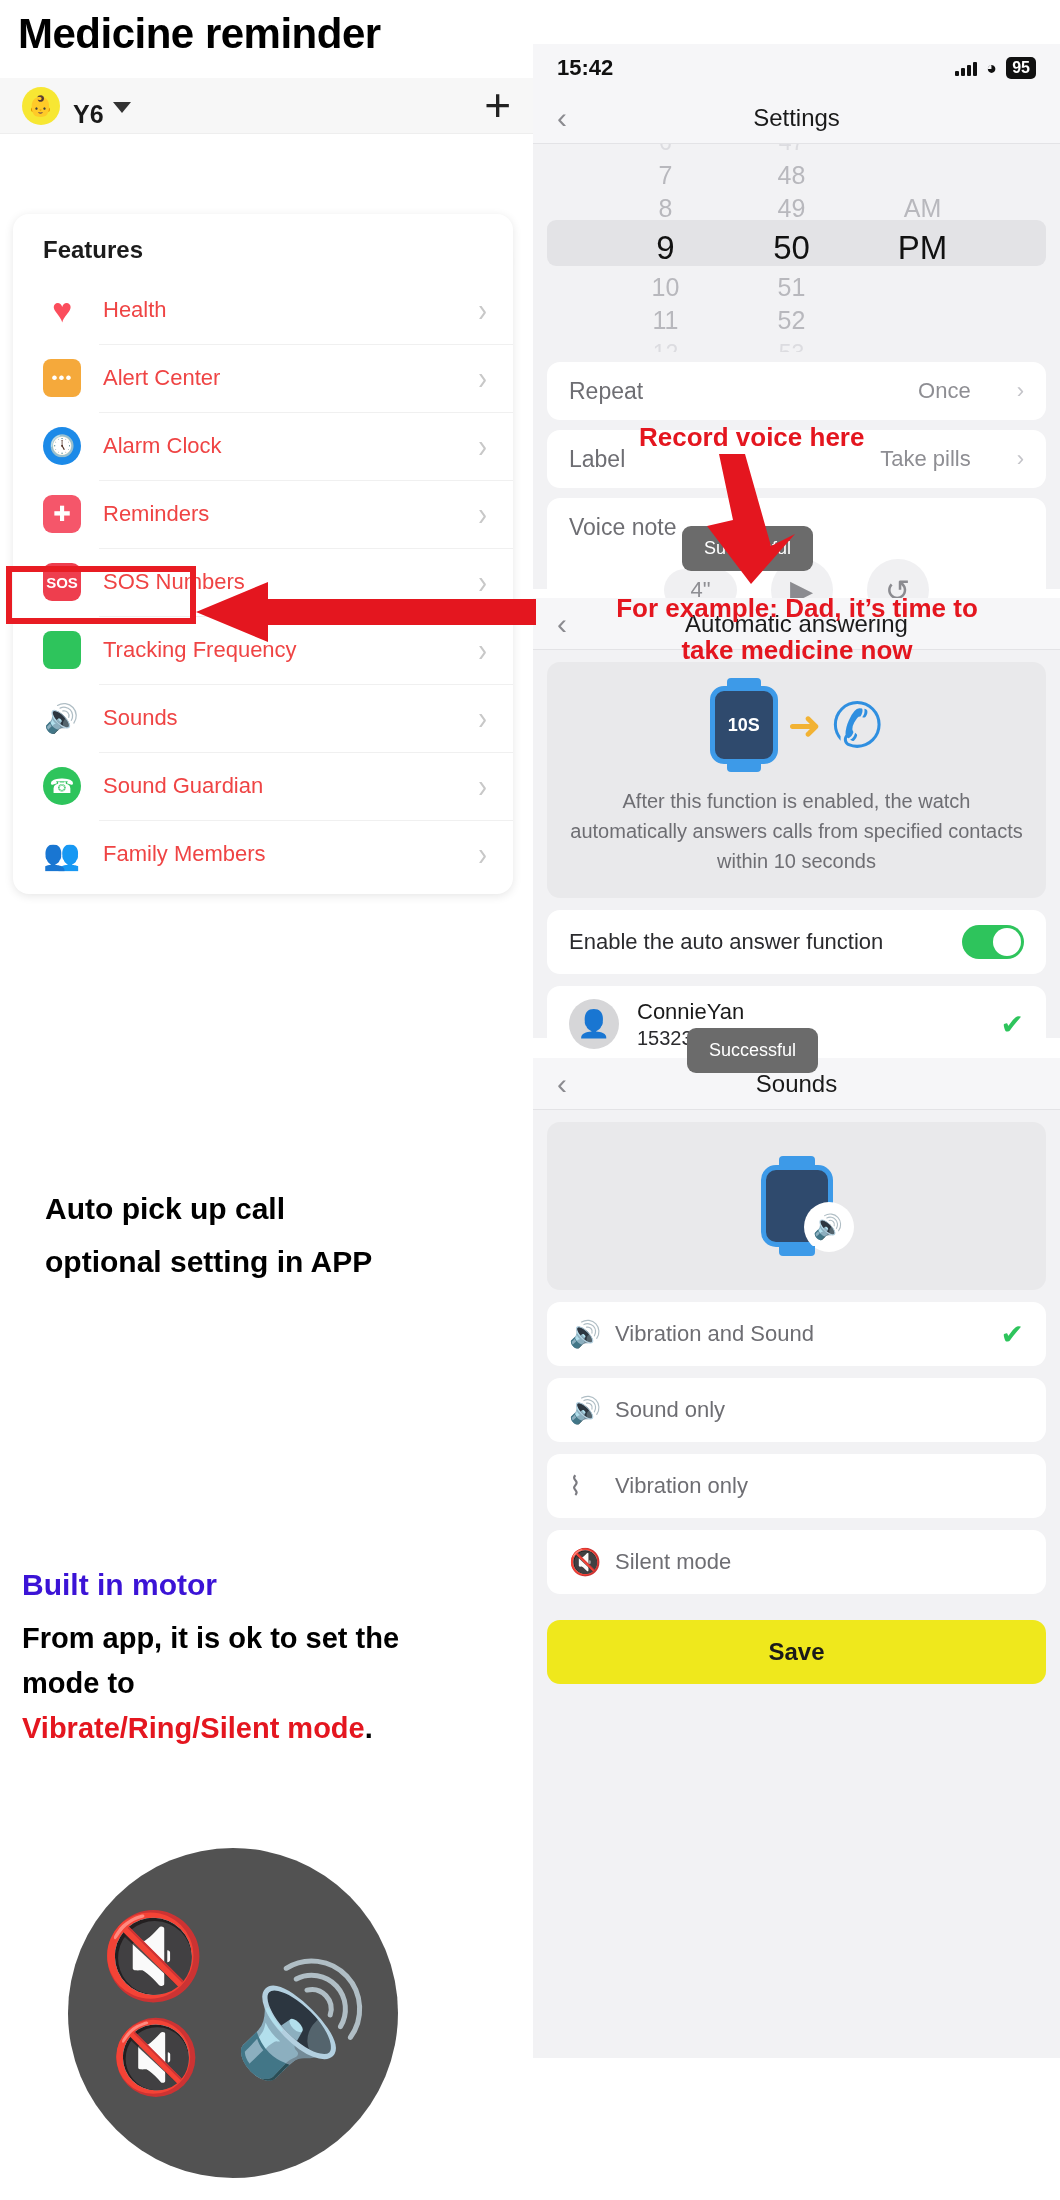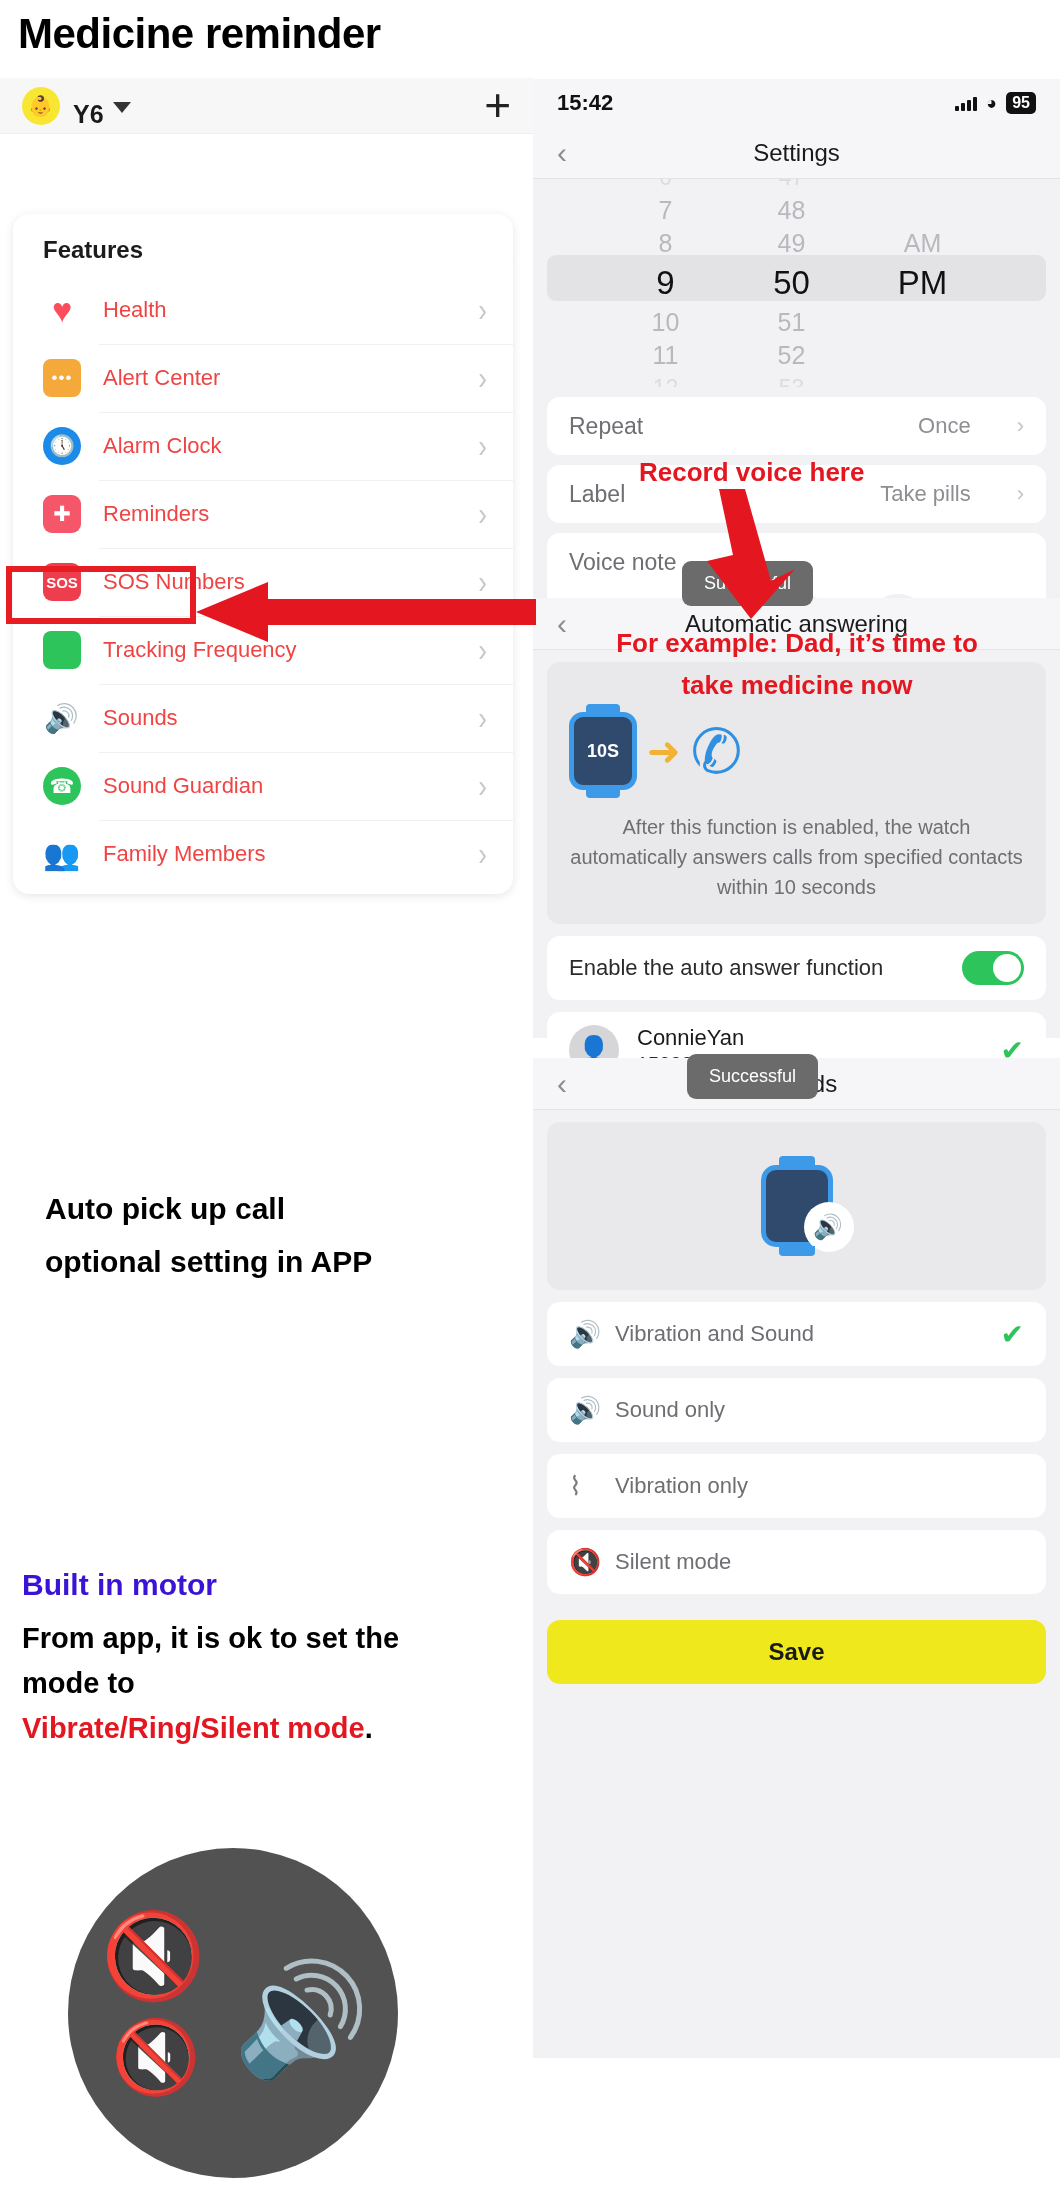--- a/index.html
+++ b/index.html
@@ -123,21 +123,21 @@
   .sp-a { left: 18px; top: 44px; font-size: 84px; }
   .sp-b { left: 28px; top: 152px; font-size: 72px; }
   .sp-c { left: 150px; top: 92px; font-size: 110px; }
 
   
   .right-col { position: absolute; left: 533px; top: 0; width: 527px; height: 2200px; }
 
   .phone-panel { position: absolute; left: 0; width: 527px; background: #f2f2f4; }
 
   
-  .p1 { top: 79px; height: 545px; }
+  .p1 { top: 44px; height: 545px; }
   .status-bar {
     height: 48px; display:flex; align-items:center; padding: 0 24px;
     font-size: 22px; font-weight: bold; color:#111; background:#f6f6f8;
   }
   .sb-right { margin-left:auto; display:flex; align-items:center; gap: 9px; }
   .sig-bars { display:flex; align-items:flex-end; gap:2px; height:15px; }
   .sig-bars i { width:4px; background:#111; border-radius:1px; display:block; }
   .batt {
     background:#111; color:#fff; font-size:16px; font-weight:bold;
     border-radius:5px; padding: 2px 6px;
@@ -204,21 +204,21 @@
     text-align:center; line-height: 1.6;
   }
 
   
   .p2 { top: 598px; height: 440px; }
   .hero-box {
     background:#e9e9eb; margin: 12px 14px 0 14px; border-radius: 13px;
     padding: 24px 22px 22px 22px; text-align:center;
   }
   .hero-art {
-    display:flex; align-items:center; justify-content:flex-start; gap: 8px; margin-bottom: 22px; margin-top: 26px;
+    display:flex; align-items:center; justify-content:center; gap: 8px; margin-bottom: 22px;
   }
   .watch-ico {
     width: 68px; height: 78px; background:#2f4a6d; border-radius: 14px;
     border: 5px solid #3d9ae8; display:flex; align-items:center; justify-content:center;
     color:#fff; font-size: 18px; font-weight: bold; position:relative;
   }
   .watch-ico::before, .watch-ico::after {
     content:""; position:absolute; left: 12px; right: 12px; height: 9px; background:#3d9ae8;
   }
   .watch-ico::before { top: -13px; border-radius: 4px 4px 0 0; }

